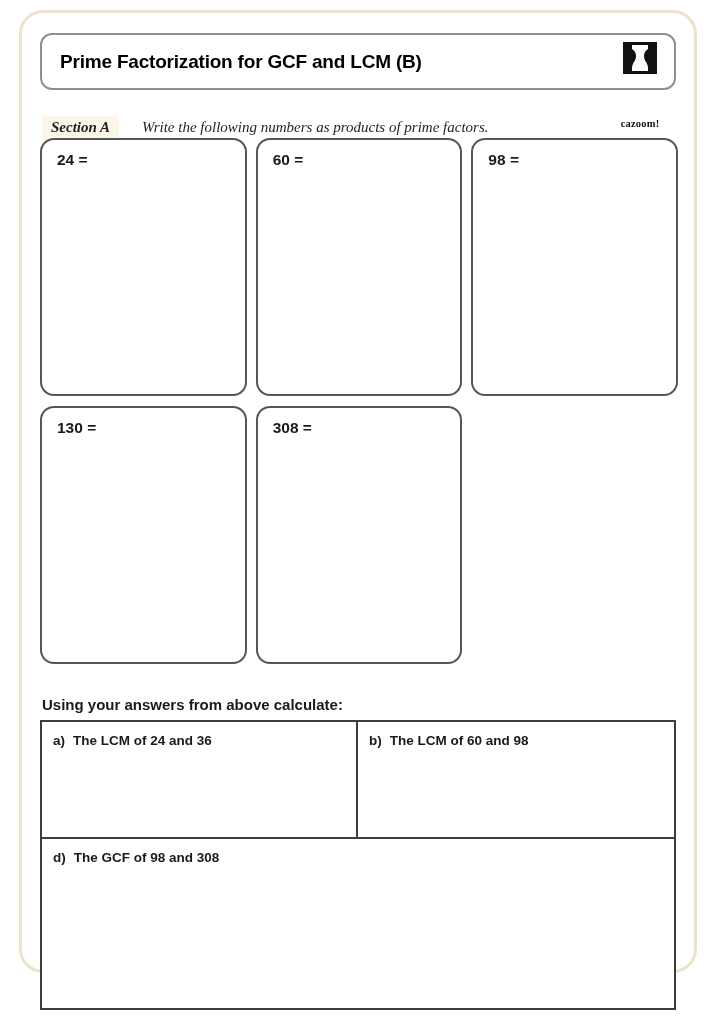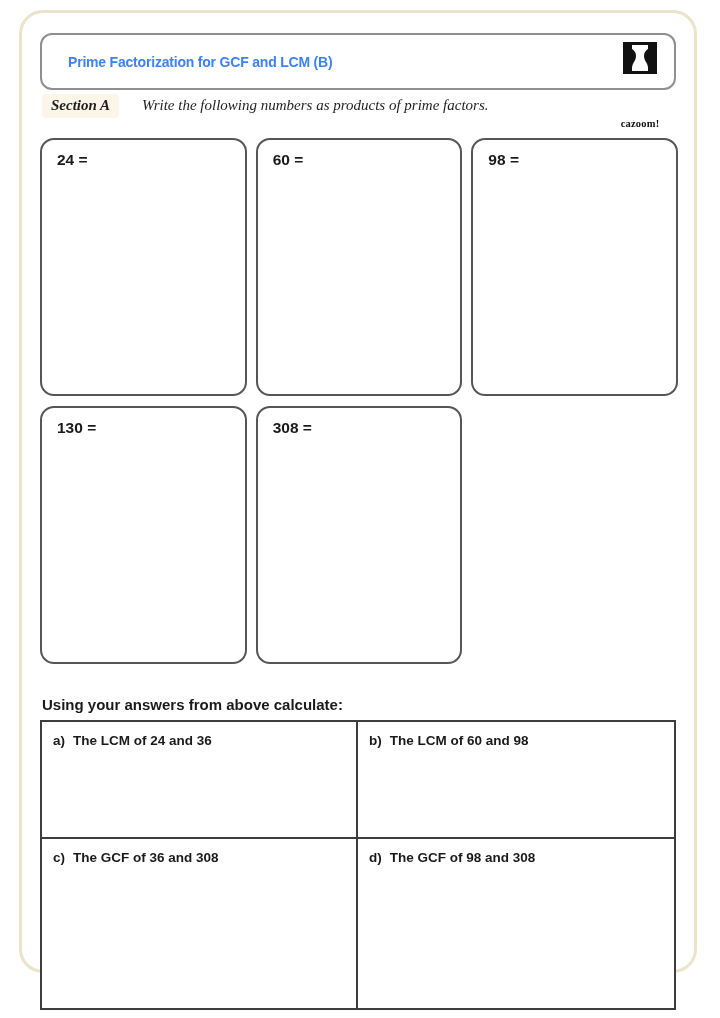--- a/index.html
+++ b/index.html
@@ -33,26 +33,26 @@
     top: 33px;
     width: 632px;
     height: 53px;
     border: 2px solid #8f8f8f;
     border-radius: 12px;
     background: #ffffff;
     display: flex;
     align-items: center;
   }
   .title-box h1 {
-    margin: 8px;
+    margin: 0;
     padding-left: 18px;
-    font-size: 14px;
+    font-size: 19px;
     font-weight: bold;
     letter-spacing: -0.2px;
-    color: #3b82f6;
+    color: #000000;
   }
   .logo {
     position: absolute;
     right: 8px;
     top: 7px;
     width: 52px;
     text-align: center;
     line-height: 0;
   }
   .logo svg { display: inline-block; }
@@ -62,21 +62,21 @@
     font-size: 10.5px;
     line-height: 12px;
     color: #111111;
     letter-spacing: 0.2px;
     margin-top: 44px;
   }
   
   .section-row {
     position: absolute;
     left: 42px;
-    top: 94px;
+    top: 116px;
     width: 600px;
     height: 26px;
     font-family: "Liberation Serif", serif;
     font-style: italic;
     font-size: 15px;
     color: #1f1f1f;
   }
   .section-label {
     display: inline-block;
     font-weight: bold;
@@ -229,22 +229,19 @@
 
   <div class="calc-heading">Using your answers from above calculate:</div>
 
   <div class="calc-table">
     <div class="calc-cell cell-a">
       <span class="cell-letter">a)</span><span>The LCM of 24 and 36</span>
     </div>
     <div class="calc-cell cell-b">
       <span class="cell-letter">b)</span><span>The LCM of 60 and 98</span>
     </div>
-    <div class="calc-cell cell-c">
-      <span class="cell-letter">c)</span><span>The GCF of 36 and 308</span>
-    </div>
     <div class="calc-cell cell-d">
       <span class="cell-letter">d)</span><span>The GCF of 98 and 308</span>
     </div>
   </div>
 
 
 </div>
 
 </body></html>

